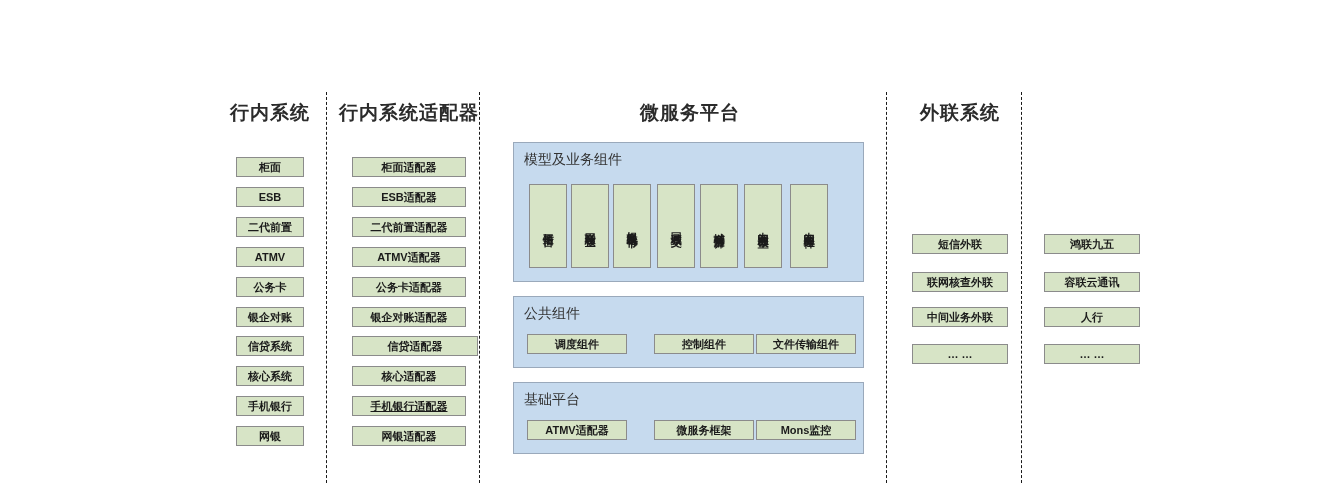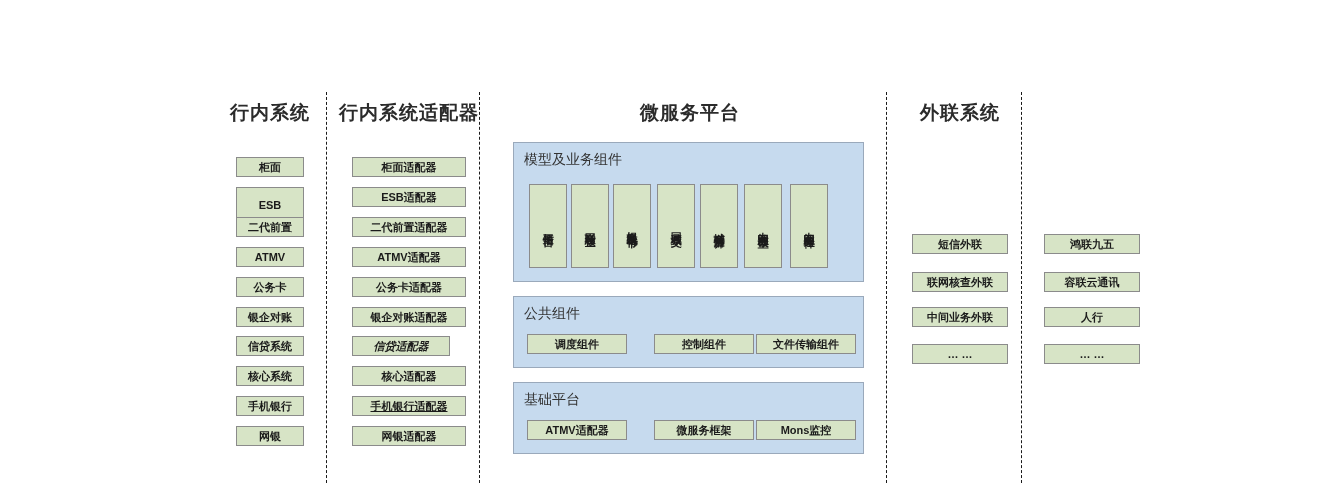--- a/index.html
+++ b/index.html
@@ -109,37 +109,37 @@
 
   <div class="col-title" style="left:890px; top:52px; width:140px;">外联系统</div>
 
 
   <div class="vdivider" style="left:326px;"></div>
   <div class="vdivider" style="left:479px;"></div>
   <div class="vdivider" style="left:886px;"></div>
   <div class="vdivider" style="left:1021px;"></div>
 
   <div class="node" style="left:236px; top:109px;  width:68px; height:20px;">柜面</div>
-  <div class="node" style="left:236px; top:139px;  width:68px; height:36px;">ESB</div>
+  <div class="node" style="left:236px; top:139px;  width:68px; height:20px;">ESB</div>
   <div class="node" style="left:236px; top:169px;  width:68px; height:20px;">二代前置</div>
   <div class="node" style="left:236px; top:199px;  width:68px; height:20px;">ATMV</div>
   <div class="node" style="left:236px; top:229px;  width:68px; height:20px;">公务卡</div>
   <div class="node" style="left:236px; top:259px;  width:68px; height:20px;">银企对账</div>
   <div class="node" style="left:236px; top:288px;  width:68px; height:20px;">信贷系统</div>
   <div class="node" style="left:236px; top:318px;  width:68px; height:20px;">核心系统</div>
   <div class="node" style="left:236px; top:348px;  width:68px; height:20px;">手机银行</div>
   <div class="node" style="left:236px; top:378px;  width:68px; height:20px;">网银</div>
 
   <div class="node wide" style="left:352px; top:109px; width:114px; height:20px;">柜面适配器</div>
   <div class="node wide" style="left:352px; top:139px; width:114px; height:20px;">ESB适配器</div>
   <div class="node wide" style="left:352px; top:169px; width:114px; height:20px;">二代前置适配器</div>
   <div class="node wide" style="left:352px; top:199px; width:114px; height:20px;">ATMV适配器</div>
   <div class="node wide" style="left:352px; top:229px; width:114px; height:20px;">公务卡适配器</div>
   <div class="node wide" style="left:352px; top:259px; width:114px; height:20px;">银企对账适配器</div>
-  <div class="node wide" style="left:352px; top:288px; width:98px; height:20px;font-style:italic;">信贷适配器</div>
+  <div class="node wide" style="left:352px; top:288px; width:126px; height:20px;">信贷适配器</div>
   <div class="node wide" style="left:352px; top:318px; width:114px; height:20px;">核心适配器</div>
   <div class="node wide" style="left:352px; top:348px; width:114px; height:20px;text-decoration:underline;">手机银行适配器</div>
   <div class="node wide" style="left:352px; top:378px; width:114px; height:20px;">网银适配器</div>
 
   <div class="panel" style="left:513px; top:94px; width:351px; height:140px;"></div>
   <div class="panel-title" style="left:524px; top:103px;">模型及业务组件</div>
 
   <div class="node vert" style="left:529px; top:136px; width:38px; height:84px;">短信平台</div>
   <div class="node vert" style="left:571px; top:136px; width:38px; height:84px;">联网核查</div>
   <div class="node vert" style="left:613px; top:136px; width:38px; height:84px;">银联及银行卡</div>

